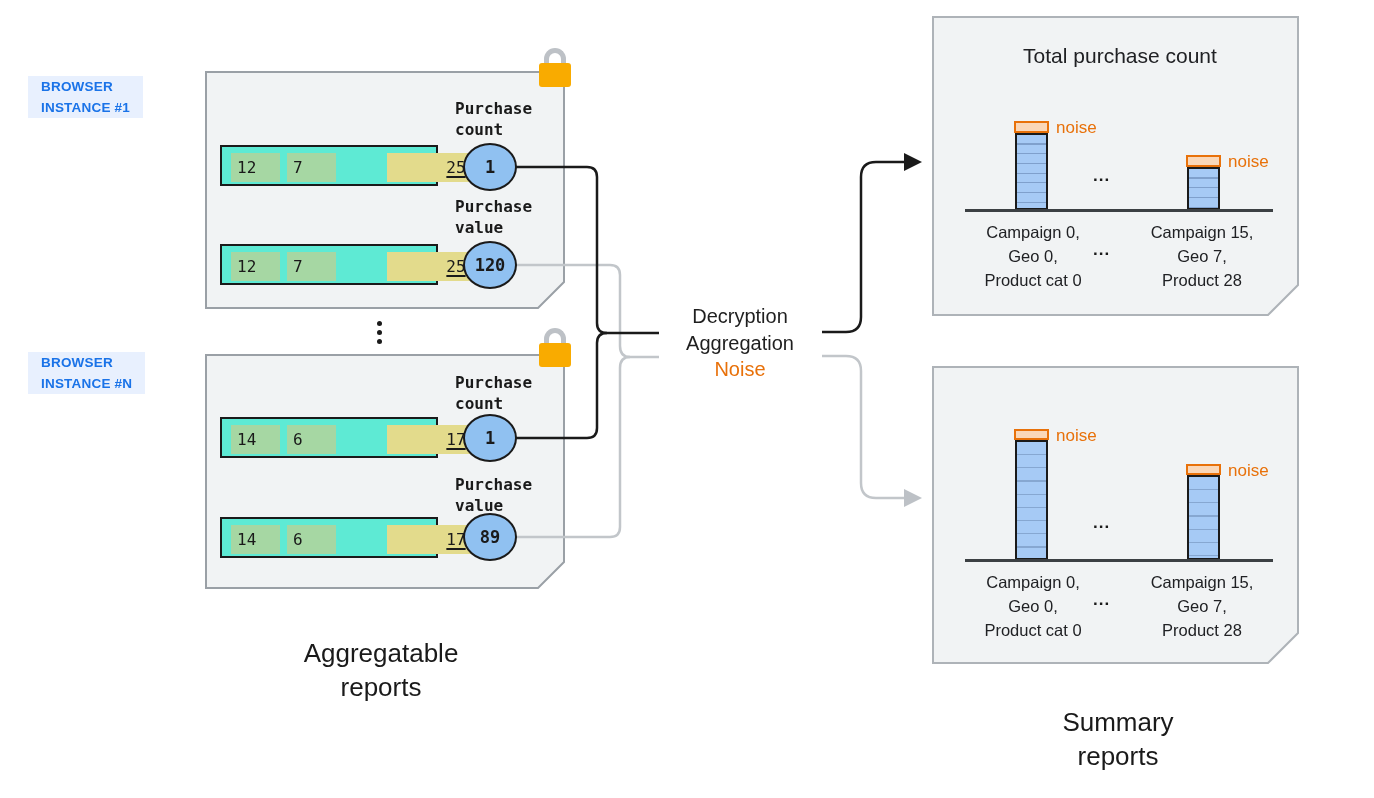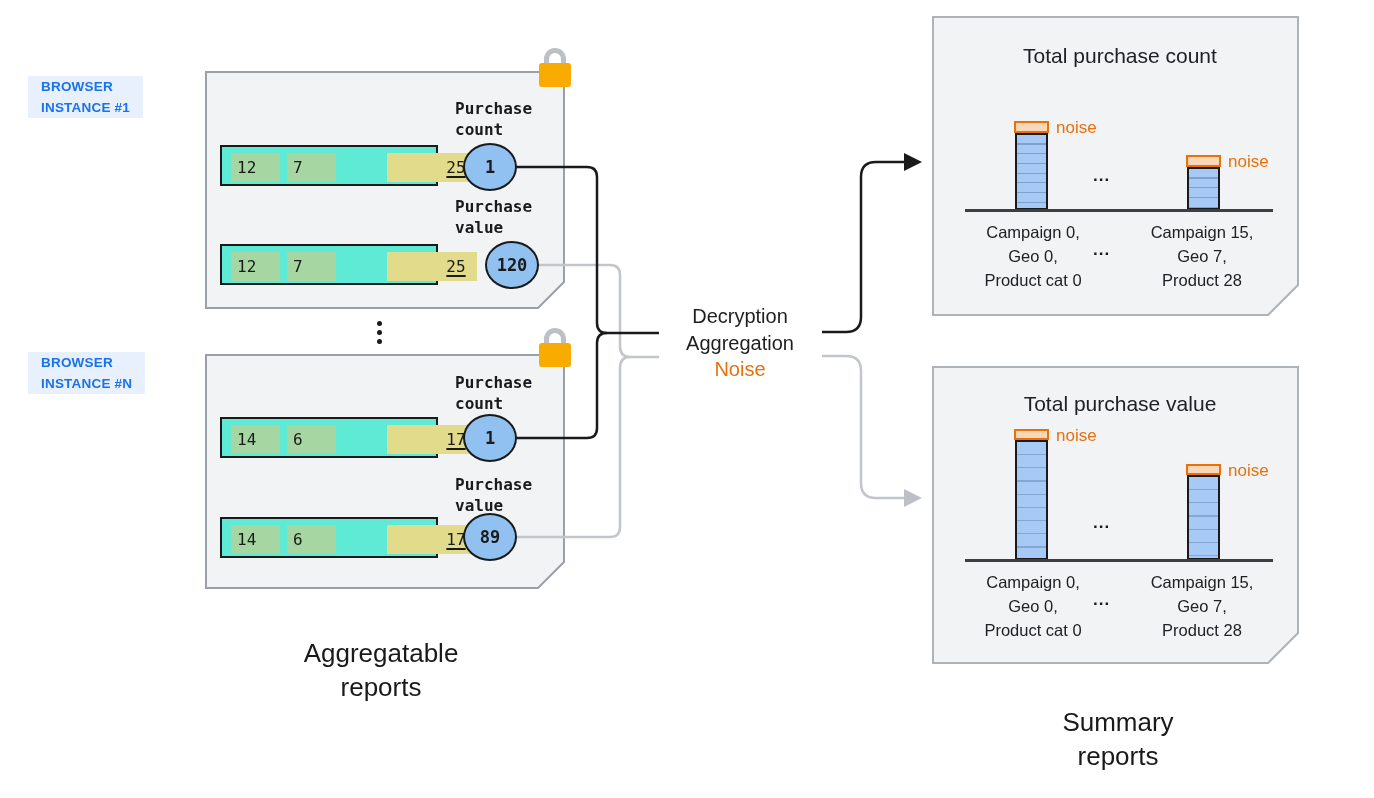--- a/index.html
+++ b/index.html
@@ -105,21 +105,21 @@
     <div class="cell yellow" style="left:165px;">
         <span class="uline">25</span>
       </div>
   </div>
 
   <div class="abs plabel" style="left:455px;top:98px;">Purchase
 count</div>
   <div class="abs pcircle" style="left:463px;top:143px;">1</div>
   <div class="abs plabel" style="left:455px;top:196px;">Purchase
 value</div>
-  <div class="abs pcircle" style="left:485px;top:241px;">120</div>
+  <div class="abs pcircle" style="left:463px;top:241px;">120</div>
 
   <div class="abs vdots" style="left:377px;top:321px;">
     <span></span>
       <span></span>
       <span></span>
   </div>
 
   <div class="abs badge" style="left:28px;top:352px;">
     <div>BROWSER</div>
     <div>INSTANCE #N</div>
@@ -177,21 +177,20 @@
   <div class="abs baseline" style="left:965px;top:209px;width:308px;"></div>
 
   <div class="abs xlabel" style="left:957px;top:220px;width:152px;">Campaign 0,
 Geo 0,
 Product cat 0</div>
   <div class="abs hdots" style="left:1093px;top:240px;">...</div>
   <div class="abs xlabel" style="left:1126px;top:220px;width:152px;">Campaign 15,
 Geo 7,
 Product 28</div>
 
-  <div class="abs chart-title" style="left:970px;top:392px;width:300px;">Total purchase value</div>
 
   <div class="abs noisecap" style="left:1014px;top:429px;width:35px;height:11px;"></div>
   <div class="abs bar seg13" style="left:1015px;top:440px;width:33px;height:120px;"></div>
   <div class="abs noiselabel" style="left:1056px;top:426px;">noise</div>
 
   <div class="abs hdots" style="left:1093px;top:513px;">...</div>
 
   <div class="abs noisecap" style="left:1186px;top:464px;width:35px;height:11px;"></div>
   <div class="abs bar seg13" style="left:1187px;top:475px;width:33px;height:85px;"></div>
   <div class="abs noiselabel" style="left:1228px;top:461px;">noise</div>

